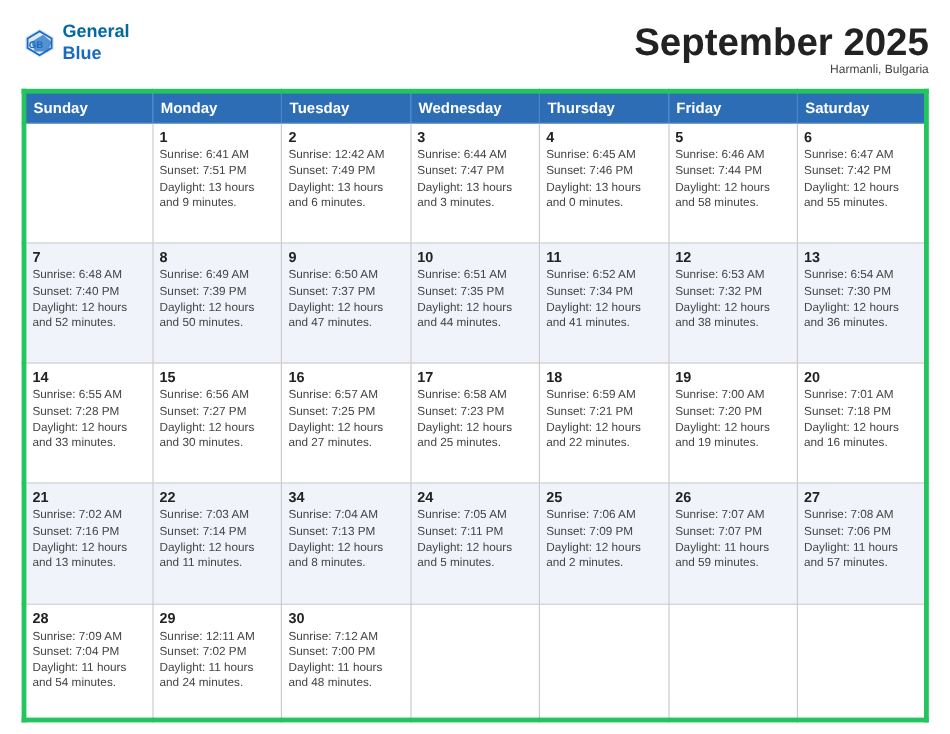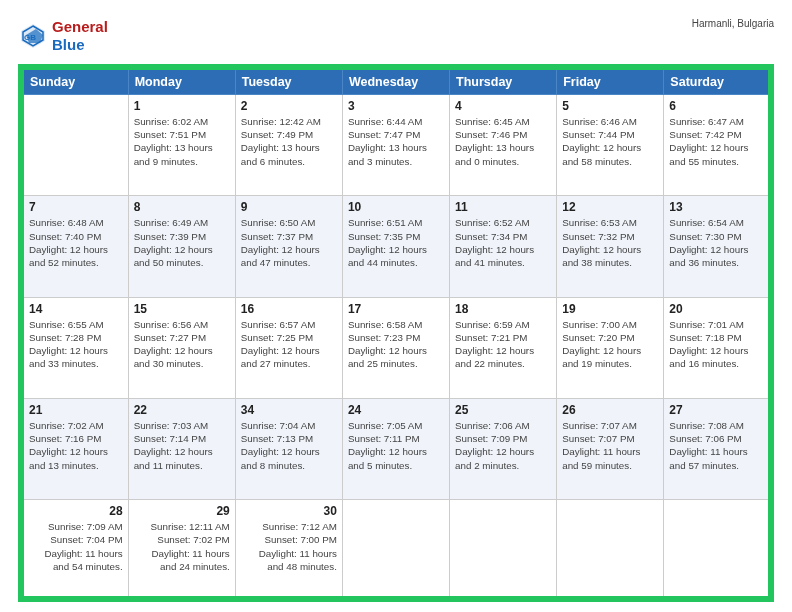--- a/index.html
+++ b/index.html
@@ -26,42 +26,42 @@
     .logo {
       display: flex;
       align-items: center;
       gap: 4px;
     }
     .logo-text {
       font-size: 15px;
       font-weight: bold;
       line-height: 1.2;
     }
-    .logo-general { color: #b91c1c; margin-top: 42px; }
+    .logo-general { color: #0369a1; margin-top: 42px; }
     .logo-blue { color: #1a6bbf; }
     .logo-icon {
       width: 30px;
       height: 30px;
     }
     .title-block {
       text-align: right;
     }
     .month-title {
       font-size: 32px;
       font-weight: bold;
       color: #222;
       line-height: 1.1;
     }
     .location {
       font-size: 10px;
       color: #444;
     }
     .calendar {
       flex: 1;
-      border: 6px solid #22c55e;
+      border: 4px solid #22c55e;
       border-collapse: collapse;
       width: 100%;
       table-layout: fixed;
     }
     .calendar th {
       background-color: #2d6db5;
       color: #fff;
       text-align: left;
       padding: 5px 6px;
       font-size: 12.5px;
@@ -87,21 +87,20 @@
       display: block;
       line-height: 1.35;
       color: #444;
       font-size: 9.8px;
     }
     .empty-cell {
       background: #f9f9f9;
     }
     .last-row td {
       height: 72px;
-      text-align: right;
     }
     
     .row-odd td { background: #fff; }
     .row-even td { background: #f0f4fa; }
   </style>
 </head>
 <body>
 
 <div class="page">
   <div class="header">
@@ -111,20 +110,21 @@
         <polygon points="15,5 25,11 25,19 15,25 5,19 5,11" fill="none" stroke="#1a6bbf" stroke-width="1.5"></polygon>
         <polygon points="18,8 25,14 22,22 11,22 8,14" fill="#1a6bbf" opacity="0.7"></polygon>
         <text x="6" y="19" font-size="8" fill="#1a6bbf" font-weight="bold">GB</text>
       </svg>
       <div class="logo-text">
         <span class="logo-general">General</span><br>
         <span class="logo-blue">Blue</span>
       </div>
     </div>
     <div class="title-block">
+      <div class="month-title">September 2025</div>
       <div class="location">Harmanli, Bulgaria</div>
     </div>
   </div>
 
   <table class="calendar">
     <thead>
       <tr>
         <th>Sunday</th>
         <th>Monday</th>
         <th>Tuesday</th>
@@ -132,21 +132,21 @@
         <th>Thursday</th>
         <th>Friday</th>
         <th>Saturday</th>
       </tr>
     </thead>
     <tbody id="calendar-body">
     <tr class="row-odd">
           <td class="empty-cell"></td>
           <td>
             <span class="day-num">1</span>
-            <span class="cell-line">Sunrise: 6:02 AM</span>
+            <span class="cell-line">Sunrise: 6:41 AM</span>
             <span class="cell-line">Sunset: 7:51 PM</span>
             <span class="cell-line">Daylight: 13 hours</span>
             <span class="cell-line">and 9 minutes.</span>
           </td>
           <td>
             <span class="day-num">2</span>
             <span class="cell-line">Sunrise: 12:42 AM</span>
             <span class="cell-line">Sunset: 7:49 PM</span>
             <span class="cell-line">Daylight: 13 hours</span>
             <span class="cell-line">and 6 minutes.</span>

